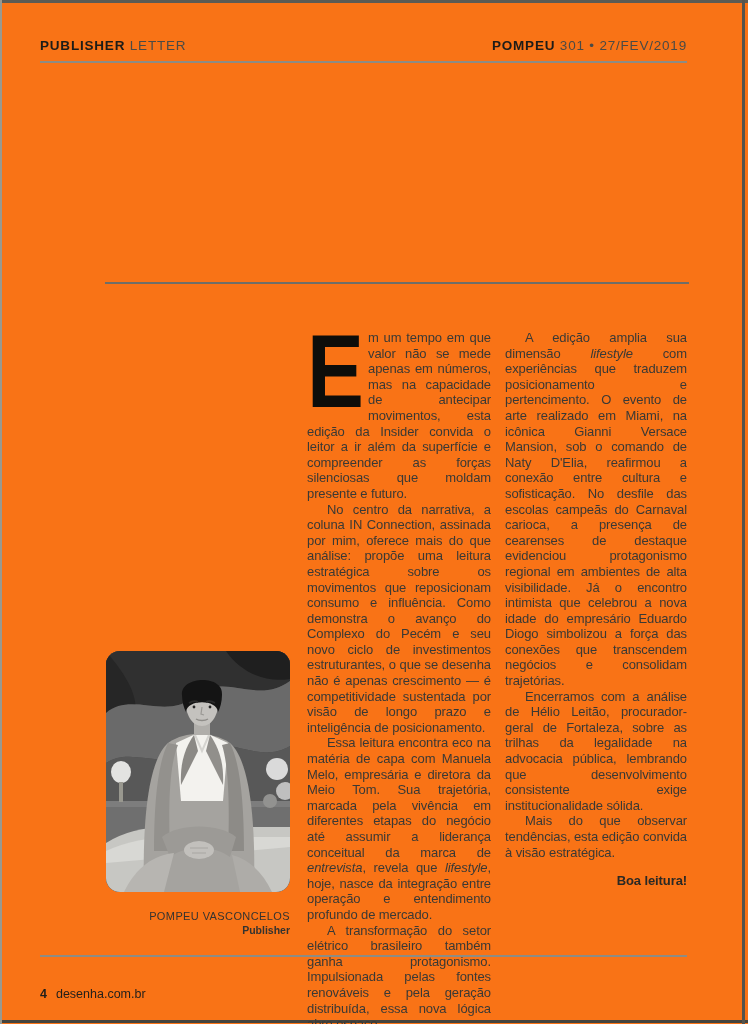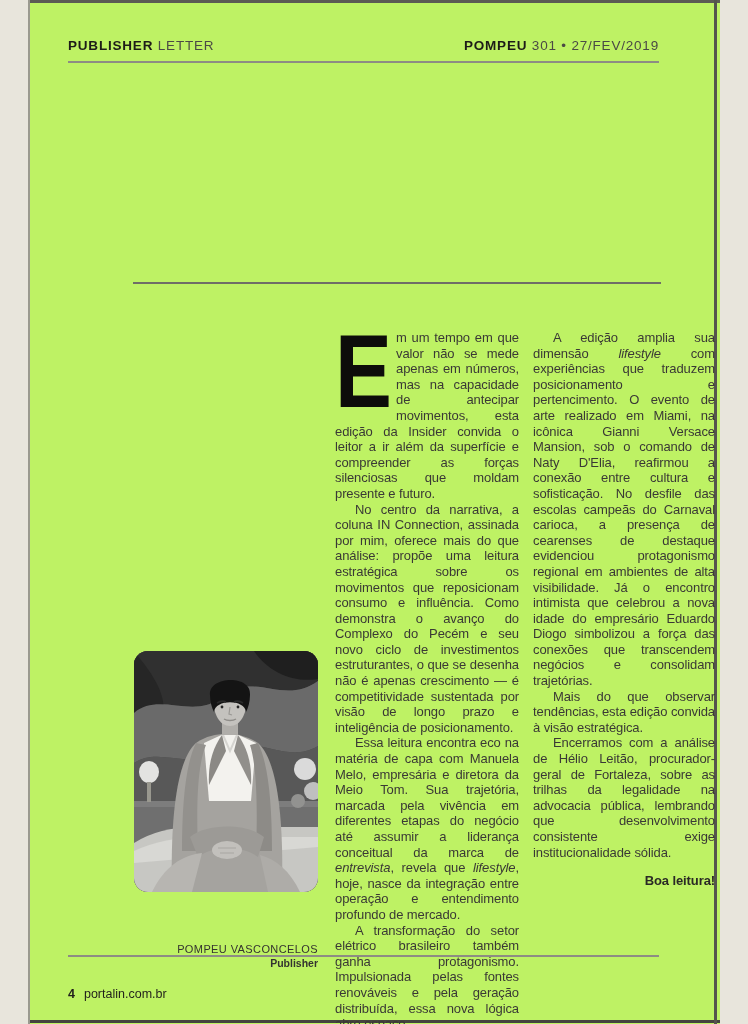--- a/index.html
+++ b/index.html
@@ -1,20 +1,20 @@
 <!DOCTYPE html>
 <html lang="pt-BR"><head>
 <meta charset="utf-8">
 <style>
   html,body{margin:0;padding:0;background:#e8e5dc;}
   .page{
     position:relative;
-    width:692px;height:1024px;
+    width:748px;height:1024px;
     margin:0 auto;
-    background:#bef264;
+    background:#f97316;
     font-family:"Liberation Sans", sans-serif;
     color:#3a3935;
     overflow:hidden;
   }
   
   .edge{position:absolute;background:#55544d;}
   .edge-top{top:0;left:0;right:0;height:3px;background:#5c5b54;}
   .edge-bottom{bottom:1px;left:0;right:0;height:3px;background:#45443e;}
   .edge-left{top:0;bottom:0;left:0;width:2px;background:#9a998f;}
   .edge-right{top:0;bottom:0;right:3px;width:3px;background:#55544d;}
@@ -53,21 +53,21 @@
     transform:scaleX(.82);transform-origin:0 50%;
   }
   .closing{font-weight:bold;margin-top:13px !important;text-align:right;color:#2a2925;}
 
   
   .photo{
     position:absolute;left:106px;top:651px;width:184px;height:241px;
     border-radius:14px;overflow:hidden;background:#4e4e4e;
   }
   .photo svg{display:block;}
-  .caption{position:absolute;left:106px;width:184px;top:943px;text-align:right;color:#343330;}
+  .caption{position:absolute;left:106px;width:184px;top:910px;text-align:right;color:#343330;}
   .caption-name{font-size:11px;letter-spacing:.4px;font-weight:500;}
   .caption-role{font-size:10.5px;font-weight:bold;margin-top:2px;}
 
   
   .footer{position:absolute;left:40px;top:987px;font-size:12.5px;color:#201f1b;}
   .footer .num{font-weight:bold;margin-right:9px;}
 </style>
 </head>
 <body>
 
@@ -93,22 +93,22 @@
   <div class="rule-title"></div>
 
   <div class="col col-1" id="col-1">
       <p><span class="dropcap">E</span>m um tempo em que valor não se mede apenas em números, mas na capacidade de antecipar movimentos, esta edição da Insider convida o leitor a ir além da superfície e compreender as forças silenciosas que moldam presente e futuro.</p>
       <p class="indent">No centro da narrativa, a coluna IN Connection, assinada por mim, oferece mais do que análise: propõe uma leitura estratégica sobre os movimentos que reposicionam consumo e influência. Como demonstra o avanço do Complexo do Pecém e seu novo ciclo de investimentos estruturantes, o que se desenha não é apenas crescimento — é competitividade sustentada por visão de longo prazo e inteligência de posicionamento.</p>
       <p class="indent">Essa leitura encontra eco na matéria de capa com Manuela Melo, empresária e diretora da Meio Tom. Sua trajetória, marcada pela vivência em diferentes etapas do negócio até assumir a liderança conceitual da marca de <em>entrevista</em>, revela que <em>lifestyle</em>, hoje, nasce da integração entre operação e entendimento profundo de mercado.</p>
       <p class="indent">A transformação do setor elétrico brasileiro também ganha protagonismo. Impulsionada pelas fontes renováveis e pela geração distribuída, essa nova lógica abre espaço</p>
     </div>
   <div class="col col-2" id="col-2">
       <p class="indent">A edição amplia sua dimensão <em>lifestyle</em> com experiências que traduzem posicionamento e pertencimento. O evento de arte realizado em Miami, na icônica Gianni Versace Mansion, sob o comando de Naty D'Elia, reafirmou a conexão entre cultura e sofisticação. No desfile das escolas campeãs do Carnaval carioca, a presença de cearenses de destaque evidenciou protagonismo regional em ambientes de alta visibilidade. Já o encontro intimista que celebrou a nova idade do empresário Eduardo Diogo simbolizou a força das conexões que transcendem negócios e consolidam trajetórias.</p>
+      <p class="indent">Encerramos com a análise de Hélio Leitão, procurador-geral de Fortaleza, sobre as trilhas da legalidade na advocacia pública, lembrando que desenvolvimento consistente exige institucionalidade sólida.</p>
       <p class="indent">Mais do que observar tendências, esta edição convida à visão estratégica.</p>
-      <p class="indent">Encerramos com a análise de Hélio Leitão, procurador-geral de Fortaleza, sobre as trilhas da legalidade na advocacia pública, lembrando que desenvolvimento consistente exige institucionalidade sólida.</p>
       <p class="closing">Boa leitura!</p>
     </div>
 
   <div class="photo">
     <svg width="184" height="241" viewBox="0 0 184 241" aria-hidden="true">
       <rect width="184" height="241" fill="#4e4e4e"></rect>
 
       <path d="M0 0 L184 0 L184 30 C150 55 120 20 90 45 C60 70 25 40 0 62 Z" fill="#303030"></path>
       <path d="M120 0 C135 22 160 32 184 28 L184 0 Z" fill="#1f1f1f"></path>
       <path d="M0 0 C20 25 35 45 28 72 L0 62 Z" fill="#262626"></path>
@@ -154,16 +154,16 @@
       <path d="M90 68 C93 70 99 70 102 68" stroke="#8f8d89" stroke-width="1.4" fill="none"></path>
     </svg>
   </div>
   <div class="caption">
     <div class="caption-name">POMPEU VASCONCELOS</div>
     <div class="caption-role">Publisher</div>
   </div>
 
   <div class="rule rule-footer"></div>
   <div class="footer">
-    <span class="num">4</span><span>portalin.com.br</span>
+    <span class="num">4</span><span>desenha.com.br</span>
   </div>
 
 </div>
 
 </body></html>

